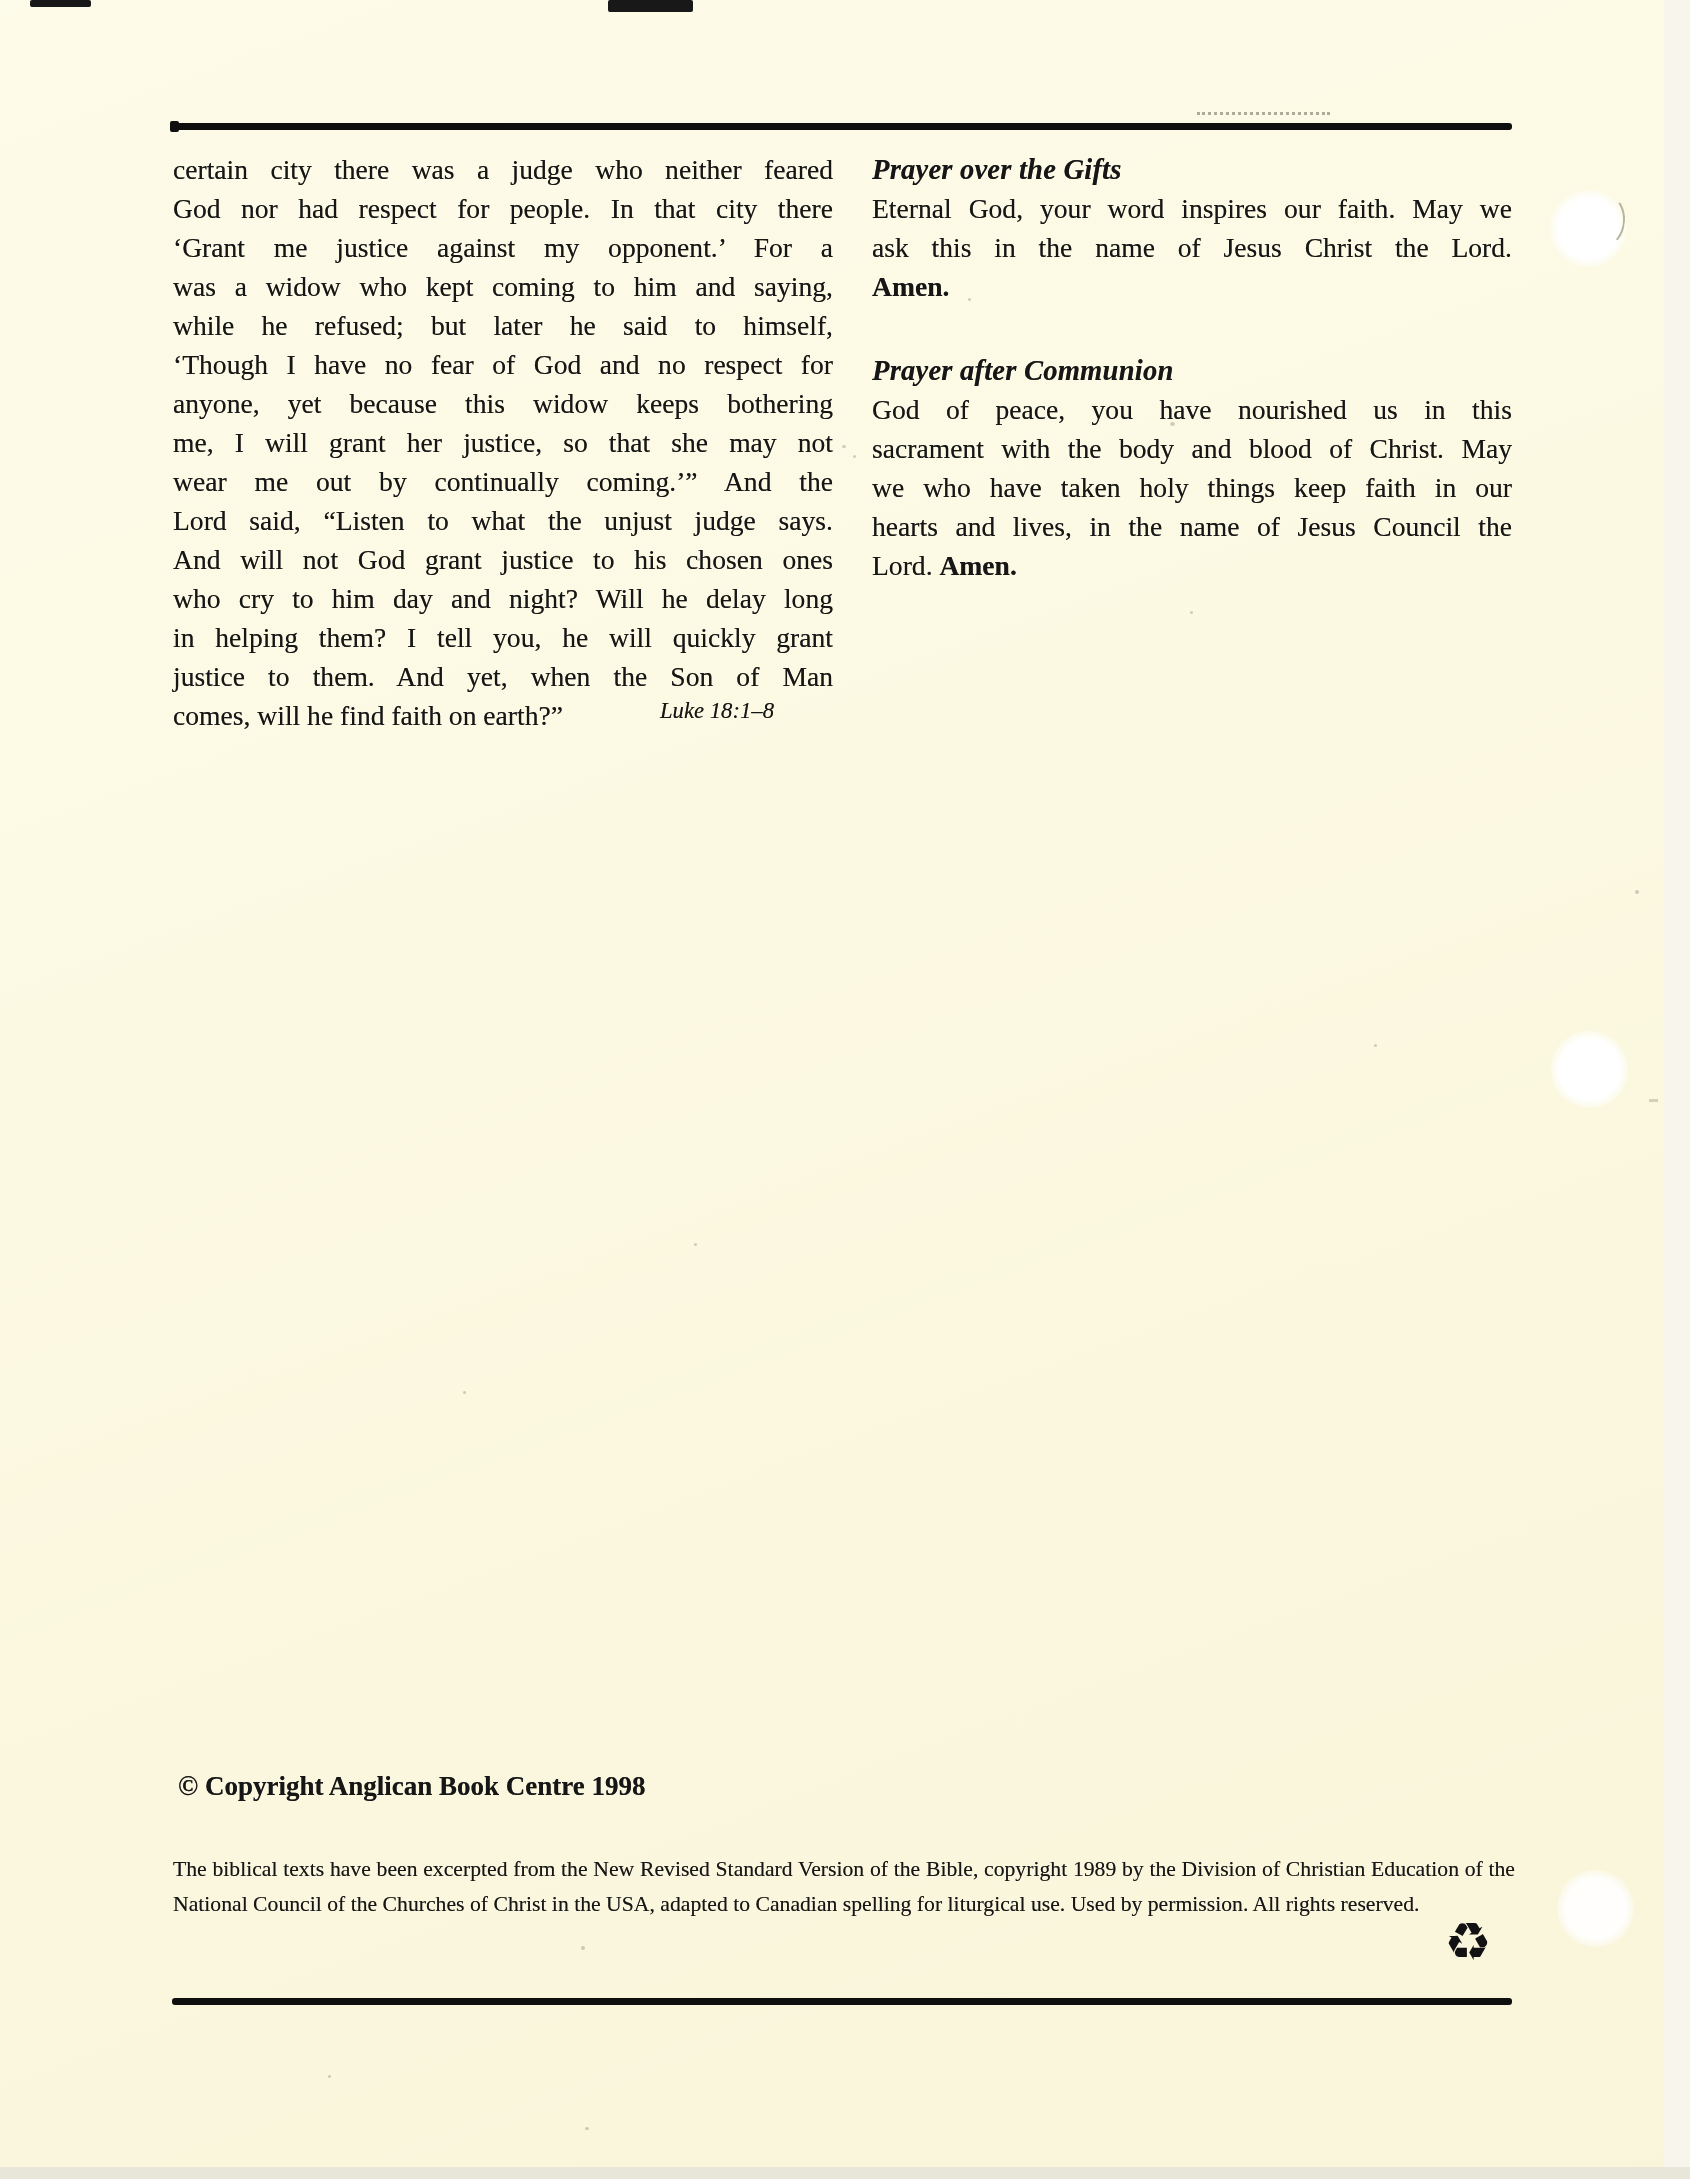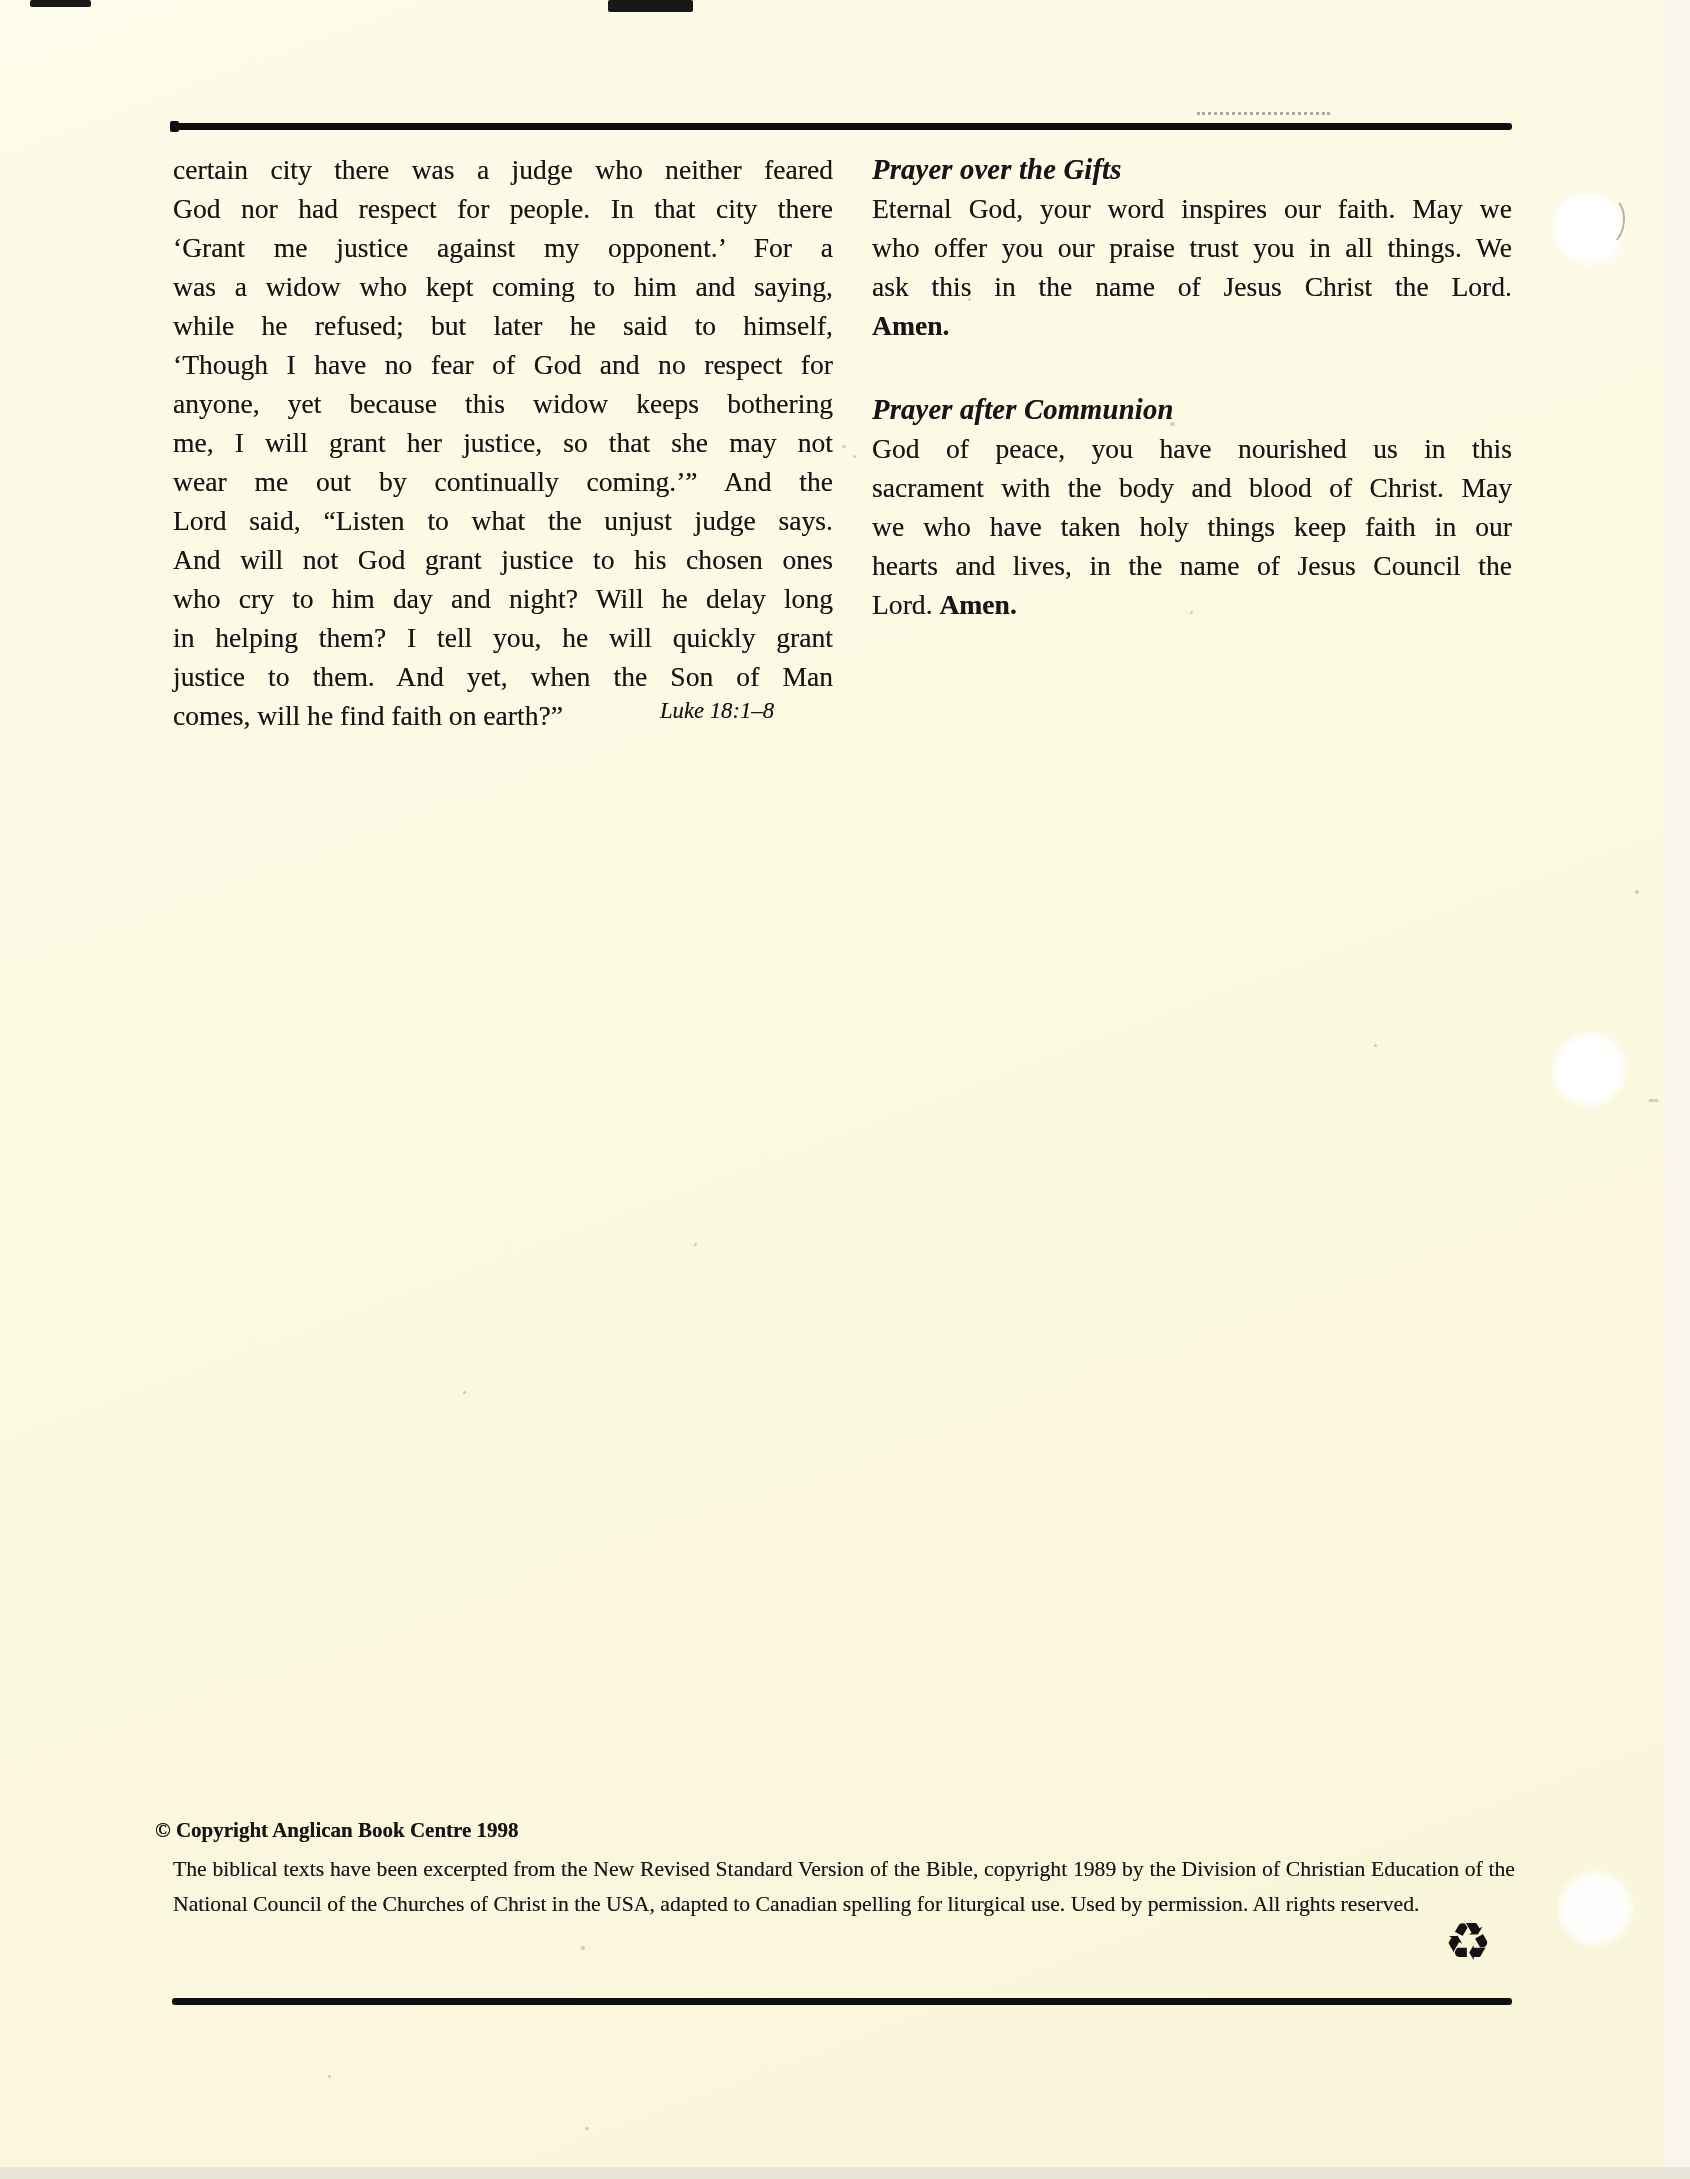--- a/index.html
+++ b/index.html
@@ -23,22 +23,22 @@
   .jline{text-align:justify;}
   .justify-all .jline{text-align-last:justify;}
   .justify-except-last .jline:not(:last-child){text-align-last:justify;}
   .citation{position:absolute;left:487px;bottom:4.9px;font-style:italic;font-size:22.7px;white-space:nowrap;}
 
   .prayer-heading{margin:0;font-style:italic;font-weight:bold;font-size:28.6px;line-height:39px;letter-spacing:0.2px;}
   .prayer-section-2{margin-top:45px;}
   .amen-line{line-height:39px;}
   .amen-line b{font-weight:bold;margin-top:20px;}
 
-  .copyright{position:absolute;left:155px;top:1773px;font-weight:bold;font-size:21px;line-height:27.6px;
-             text-shadow:0 0 0.5px rgba(15,15,15,.6);margin-top:44px;}
+  .copyright{position:absolute;left:178px;top:1773px;font-weight:bold;font-size:27px;line-height:27.6px;
+             text-shadow:0 0 0.5px rgba(15,15,15,.6);}
   .fineprint{position:absolute;left:173px;top:1852px;width:1342px;font-size:21.7px;line-height:35px;
              text-shadow:0 0 0.4px rgba(15,15,15,.5);}
 
   .recycle{position:absolute;left:1444px;top:1915px;font-size:53px;line-height:1;
            font-family:"DejaVu Sans",sans-serif;color:#121212;font-weight:bold;}
 
   .punch{position:absolute;width:77px;height:77px;border-radius:50%;
          background:radial-gradient(circle,#ffffff 0%,#ffffff 55%,rgba(255,255,255,0) 78%);}
   .punch-1{left:1550px;top:190px;}
   .punch-2{left:1551px;top:1031px;}
@@ -81,21 +81,20 @@
         <div class="jline">comes, will he find faith on earth?”</div>
       </div>
     <span class="citation">Luke 18:1–8</span>
   </div>
 
   <div class="col col-right">
     <div class="prayer-section">
       <h3 class="prayer-heading">Prayer over the Gifts</h3>
       <div class="justify-all">
           <div class="jline">Eternal God, your word inspires our faith. May we</div>
-          <div class="jline">who offer you our praise trust you in all things. We</div>
           <div class="jline">ask this in the name of Jesus Christ the Lord.</div>
         </div>
       <div class="amen-line"><span></span><b>Amen.</b></div>
     </div>
 
     <div class="prayer-section prayer-section-2">
       <h3 class="prayer-heading">Prayer after Communion</h3>
       <div class="justify-all">
           <div class="jline">God of peace, you have nourished us in this</div>
           <div class="jline">sacrament with the body and blood of Christ. May</div>

